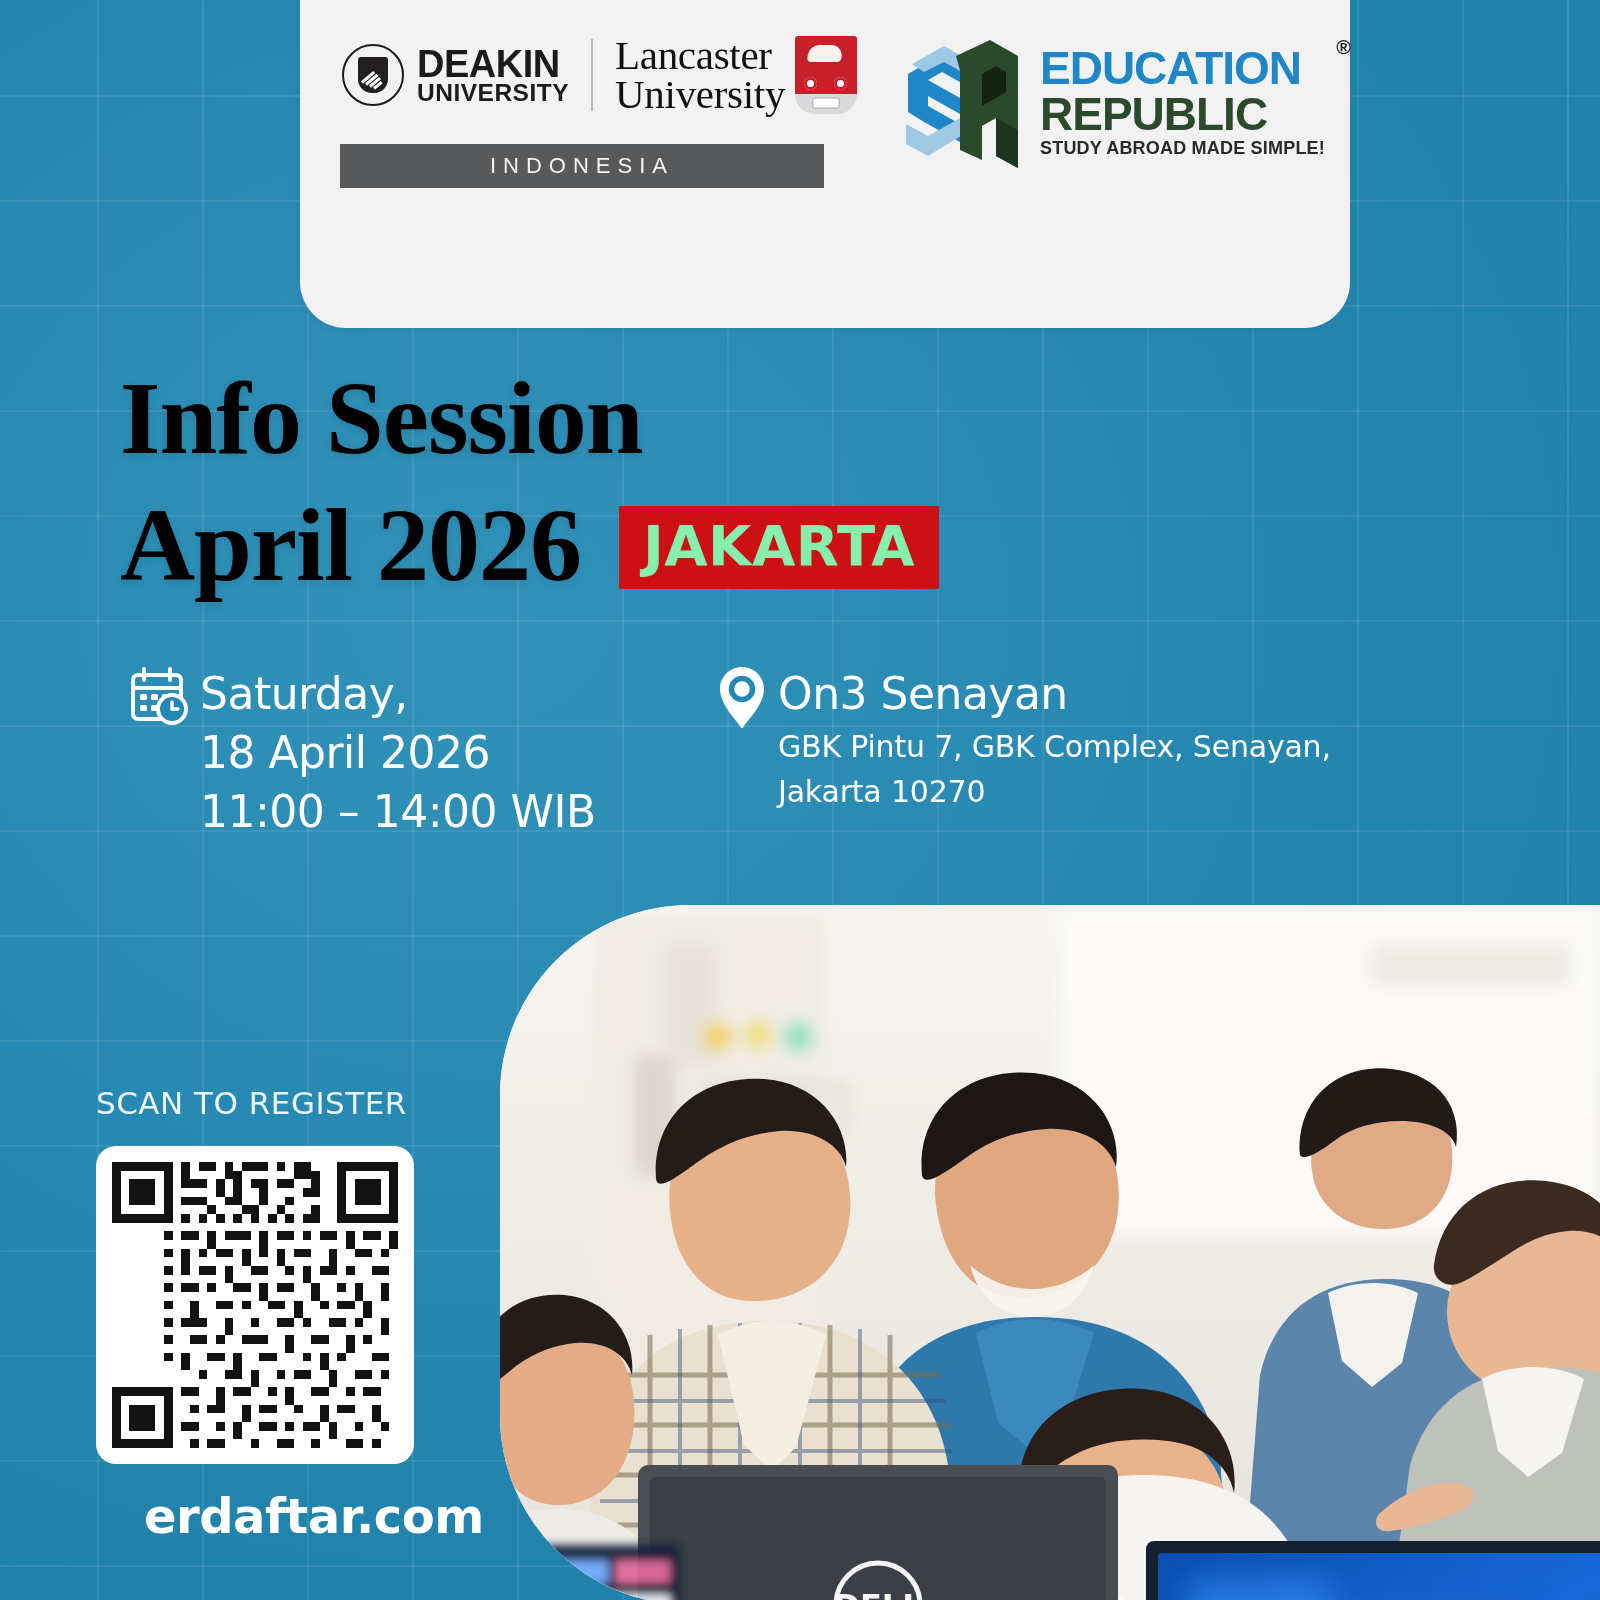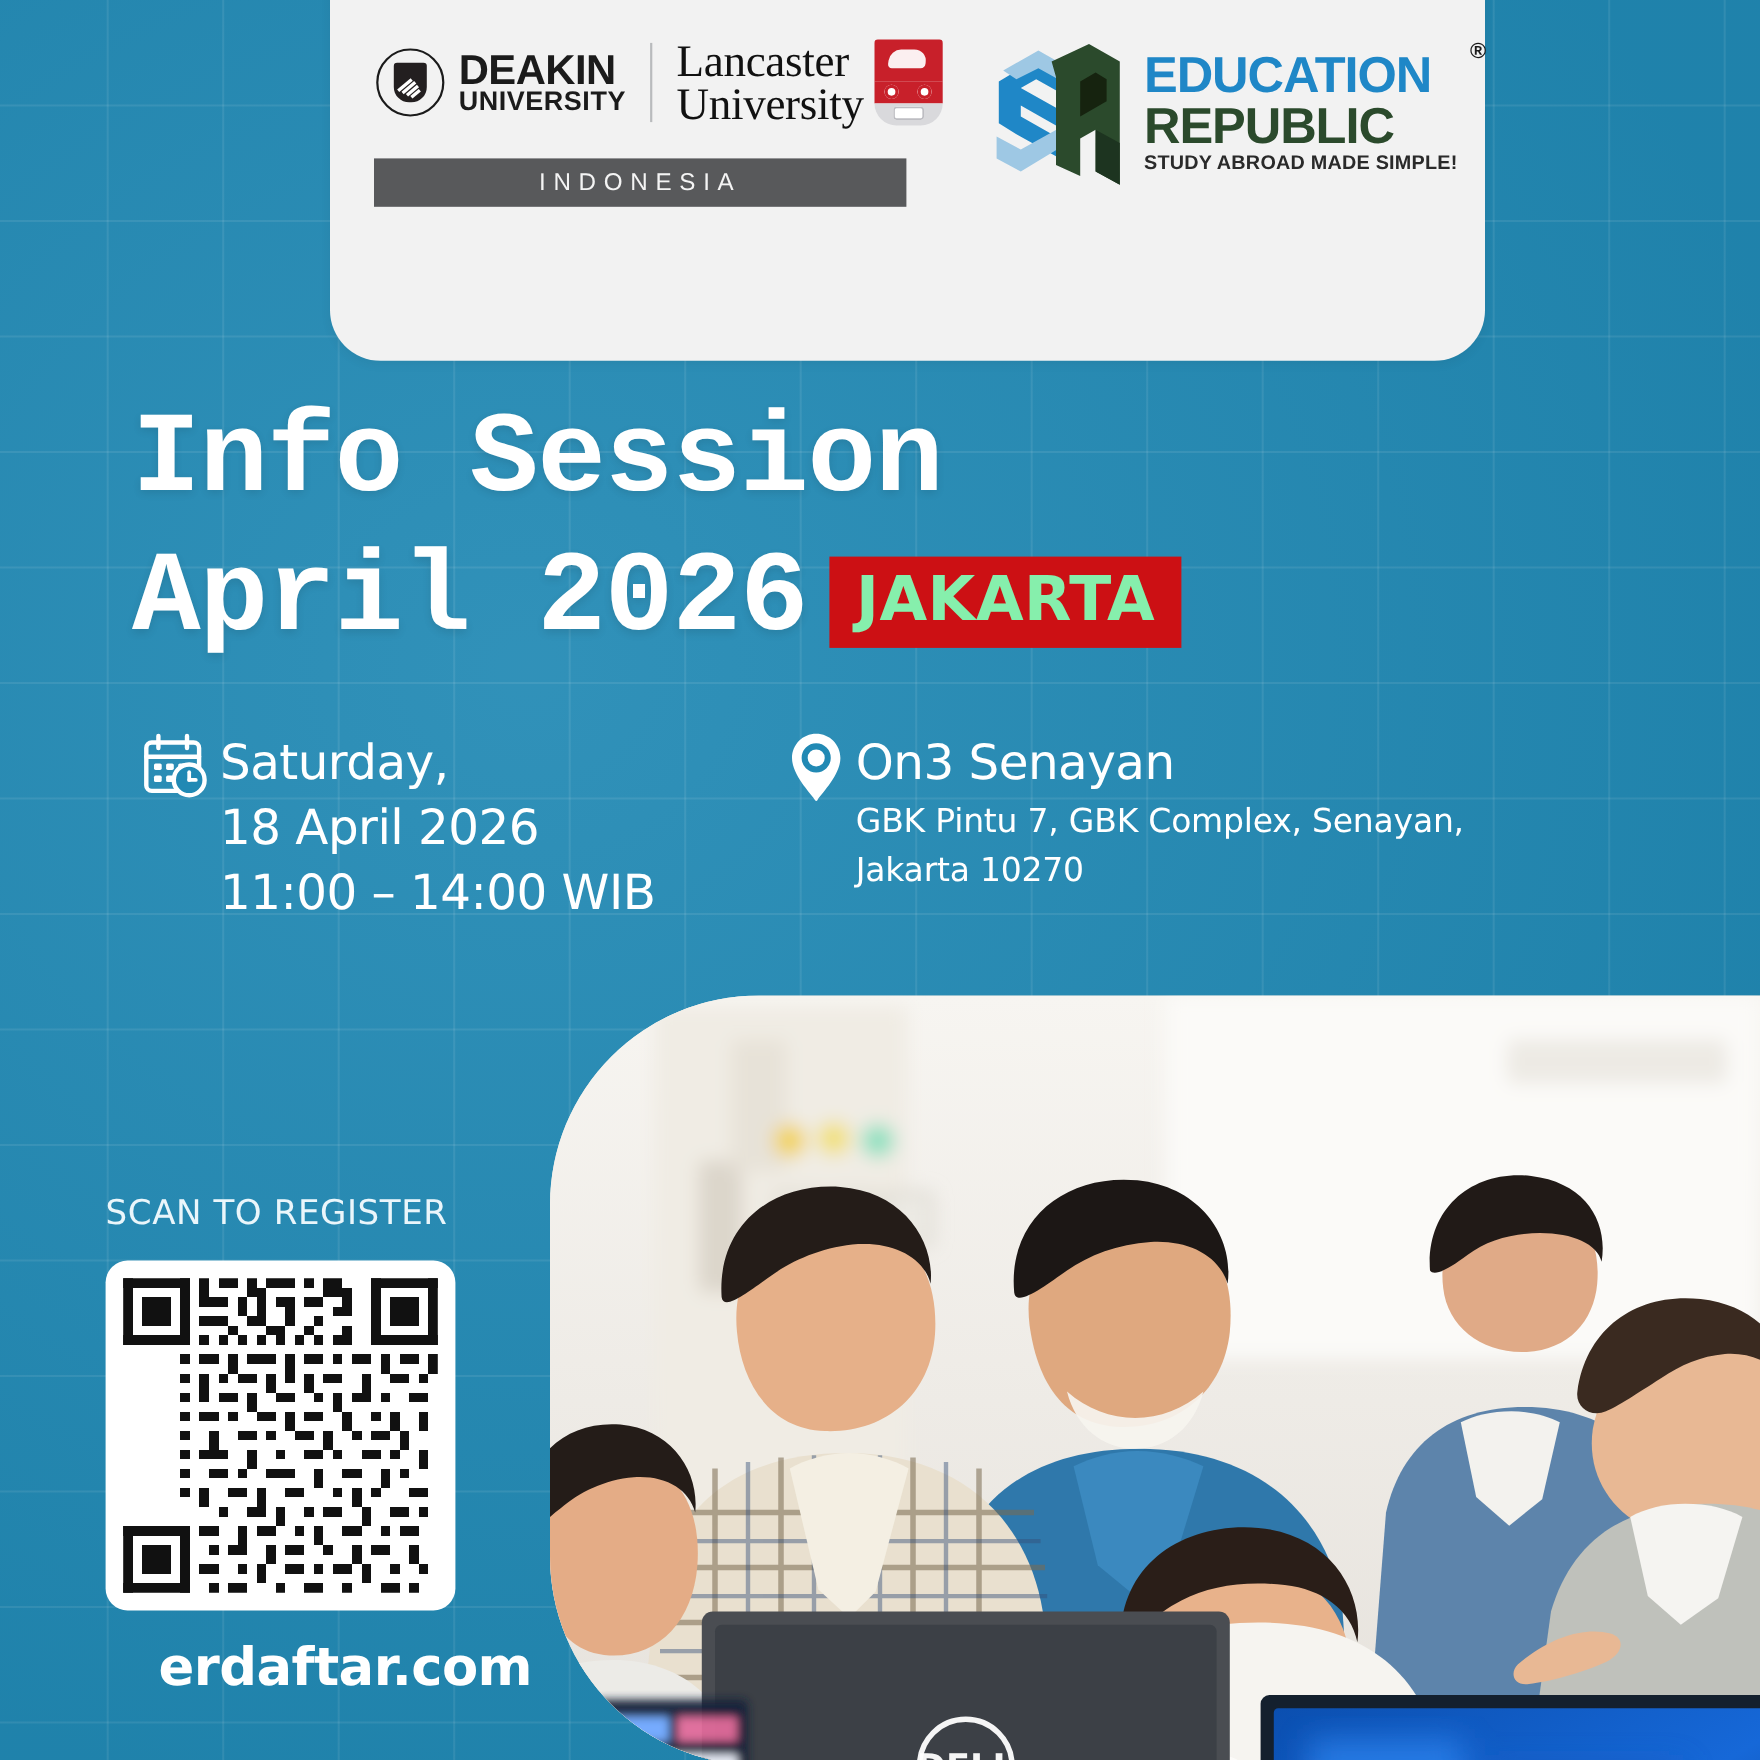--- a/index.html
+++ b/index.html
@@ -149,30 +149,30 @@
     position:absolute; right:-26px; top:-4px;
     font-size:20px; font-weight:700; color:#1a1a1a;
   }
 
   
   #headline{
     position:absolute; left:120px; top:355px;
     width:1200px;
   }
   .hl-line{
-    color:#ffffff;
-    font-family:Liberation Mono, monospace;
+    color:#000000;
+    font-family:Liberation Serif, serif;
     font-weight:700;
     font-size:104px;
     line-height:1.22;
     letter-spacing:-1px;
     text-shadow:0 3px 8px rgba(0,0,0,.10);
     white-space:nowrap;
   }
-  .hl-row2{ display:flex; align-items:center; gap:20px; }
+  .hl-row2{ display:flex; align-items:center; gap:38px; }
   #jakarta-badge{
     background:#cc1014;
     color:#86efac;
     font-family:"DejaVu Sans", sans-serif;
     font-weight:700;
     font-size:56px;
     letter-spacing:.5px;
     padding:12px 24px 15px;
     line-height:1;
     margin-top:4px;

